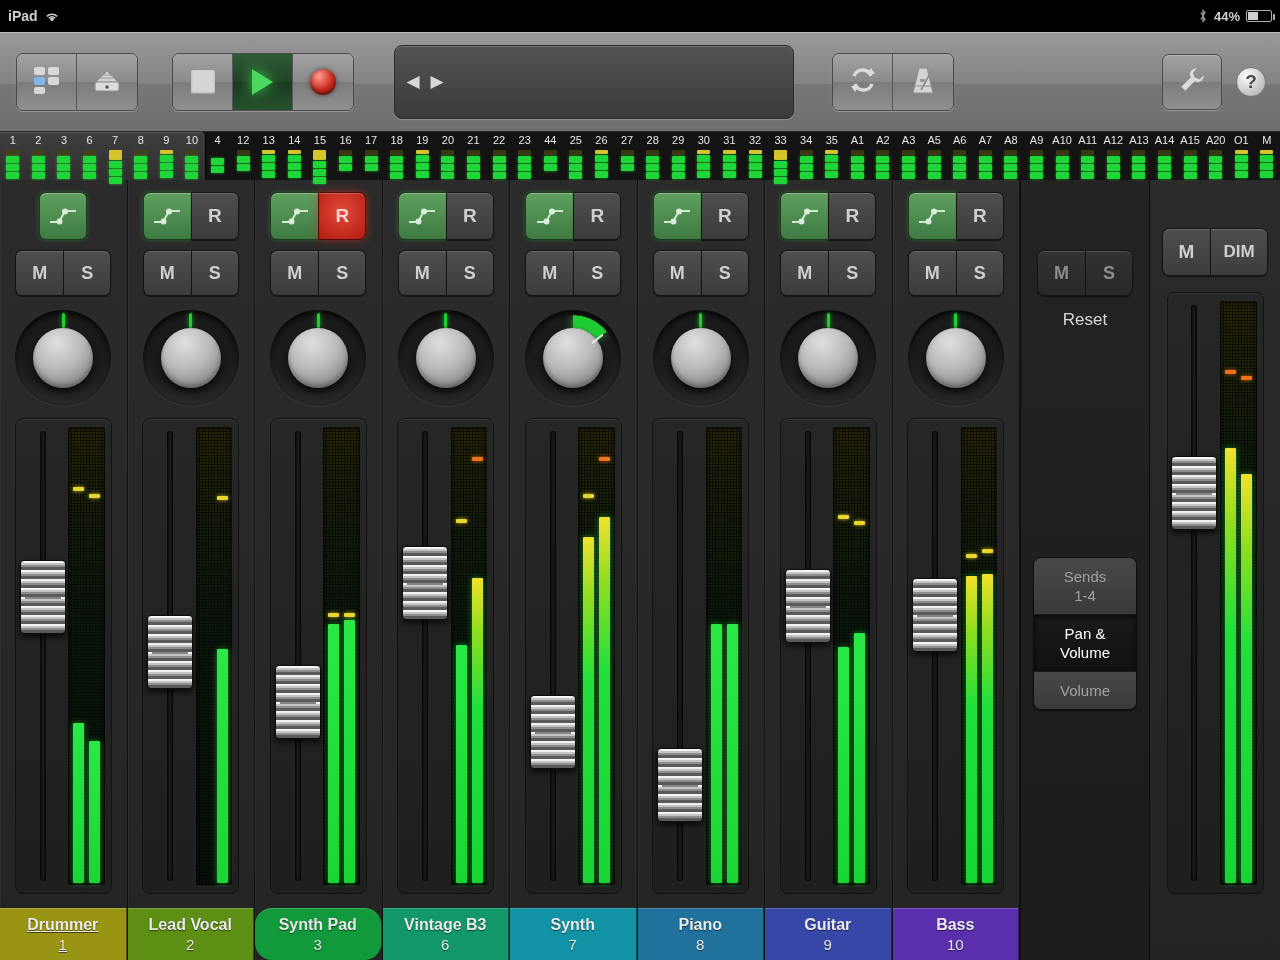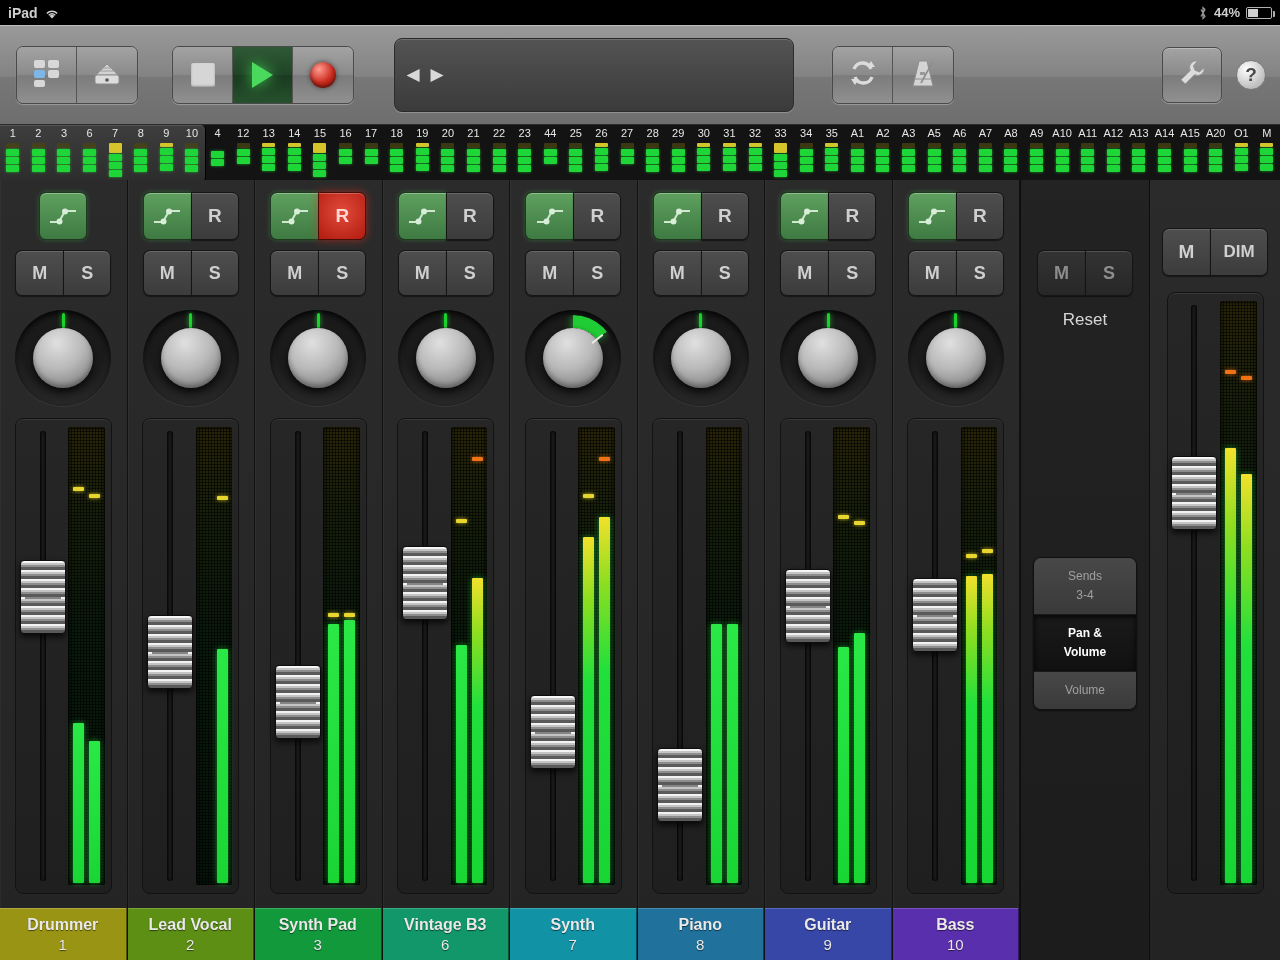--- a/index.html
+++ b/index.html
@@ -6,21 +6,21 @@
   html, body {
     width: 1280px; height: 960px;
     background: #000;
     font-family: "Liberation Sans", sans-serif;
     overflow: hidden;
   }
   #app { position: relative; width: 1280px; height: 960px; }
 
   
   .statusbar {
-    height: 25px; background: #000; color: #cfcfcf;
+    height: 32px; background: #000; color: #cfcfcf;
     display: flex; align-items: center; font-size: 14px;
     padding: 0 8px; position: relative;
   }
   .sb-left { display: flex; align-items: center; gap: 6px; font-weight: bold; }
   .sb-center {
     position: absolute; left: 0; right: 0; text-align: center;
     font-weight: bold; font-size: 14px; pointer-events: none;
   }
   .sb-right {
     margin-left: auto; display: flex; align-items: center; gap: 6px;
@@ -283,28 +283,28 @@
   }
   .ctrl-col .ms-row { margin-top: 70px; }
   .ctrl-col .sq-btn { background: linear-gradient(#333,#272727); color:#8d8d8d; }
   .reset-lbl { margin-top: 14px; color:#d6d6d6; font-size: 17px; }
   .mode-stack {
     margin-top: auto; margin-bottom: 250px;
     width: 104px; border: 1px solid #101010; border-radius: 8px; overflow:hidden;
     box-shadow: inset 0 1px 0 rgba(255,255,255,.12), 0 1px 2px rgba(0,0,0,.6);
   }
   .mode-btn {
-    padding: 9px 6px; text-align:center; font-size: 12px; color:#a0a0a0;
+    padding: 9px 6px; text-align:center; font-size: 15px; color:#a0a0a0;
     background: linear-gradient(#484848,#3a3a3a);
     border-bottom: 1px solid #1a1a1a; cursor:pointer; line-height: 19px;
   }
   .mode-btn:last-child { border-bottom: none; }
   .mode-btn.sel {
     background: linear-gradient(#1a1a1a,#111);
-    color:#fff; font-weight: bold;
+    color:#fff; font-weight: normal;
     box-shadow: inset 0 2px 5px rgba(0,0,0,.8);
     text-align: center;
   }
 
   
   .master {
     flex: 1 1 auto; position:relative;
     background: linear-gradient(#2b2b2b,#232323);
     display:flex; flex-direction:column; align-items:center;
   }
@@ -904,21 +904,21 @@
               <div class="fader-cap" style="top: 29%;"></div>
             </div>
             <div class="meter-lane">
               <div class="meter-bg"></div>
               <div class="mbar plain" style="height: 35%; left: 10px;"></div>
               <div class="mpk y" style="bottom: 86%; left: 10px;"></div>
               <div class="mbar plain" style="height: 31%; left: 26px;"></div>
               <div class="mpk y" style="bottom: 84.5%; left: 26px;"></div>
             </div>
           </div>
-          <div class="name-plate" style="background: linear-gradient(rgb(154, 148, 21), rgb(154, 148, 21));">
+          <div class="name-plate" style="background: linear-gradient(rgb(154, 148, 21), rgb(154, 148, 21)); text-decoration: underline;">
             <div class="np-name">Drummer</div>
             <div class="np-num">1</div>
           </div>
         </div>
         <div class="strip">
           <div class="btn-row pair">
             <div class="sq-btn auto">
               <svg width="30" height="22" viewBox="0 0 30 22">
                 <path d="M2 17 L11 17 L17 6 L28 6" stroke="#cfe8cf" stroke-width="2" fill="none"></path>
                 <circle cx="11.5" cy="16.5" r="3" fill="#d8eed8"></circle>
@@ -980,21 +980,21 @@
               <div class="fader-cap" style="top: 52%;"></div>
             </div>
             <div class="meter-lane">
               <div class="meter-bg"></div>
               <div class="mbar plain" style="height: 56.5%; left: 10px;"></div>
               <div class="mpk y" style="bottom: 58.5%; left: 10px;"></div>
               <div class="mbar plain" style="height: 57.5%; left: 26px;"></div>
               <div class="mpk y" style="bottom: 58.5%; left: 26px;"></div>
             </div>
           </div>
-          <div class="name-plate" style="background: linear-gradient(rgb(18, 153, 60), rgb(18, 153, 60));">
+          <div class="name-plate" style="background: linear-gradient(rgb(18, 153, 60), rgb(18, 153, 60)); border-radius: 17px;">
             <div class="np-name">Synth Pad</div>
             <div class="np-num">3</div>
           </div>
         </div>
         <div class="strip">
           <div class="btn-row pair">
             <div class="sq-btn auto">
               <svg width="30" height="22" viewBox="0 0 30 22">
                 <path d="M2 17 L11 17 L17 6 L28 6" stroke="#cfe8cf" stroke-width="2" fill="none"></path>
                 <circle cx="11.5" cy="16.5" r="3" fill="#d8eed8"></circle>
@@ -1189,21 +1189,21 @@
 
     <div class="ctrl-col">
       <div class="pair ms-row">
         <div class="sq-btn">M</div>
         <div class="sq-btn">S</div>
       </div>
       <div class="reset-lbl">Reset</div>
       <div class="mode-stack" id="mode-stack">
           <div class="mode-btn">
             <div>Sends</div>
-            <div>3-4</div>
+            <div>1-4</div>
           </div>
           <div class="mode-btn sel">
             <div>Pan &amp;</div>
             <div>Volume</div>
           </div>
           <div class="mode-btn">
             <div>Volume</div>
           </div>
         </div>
     </div>

